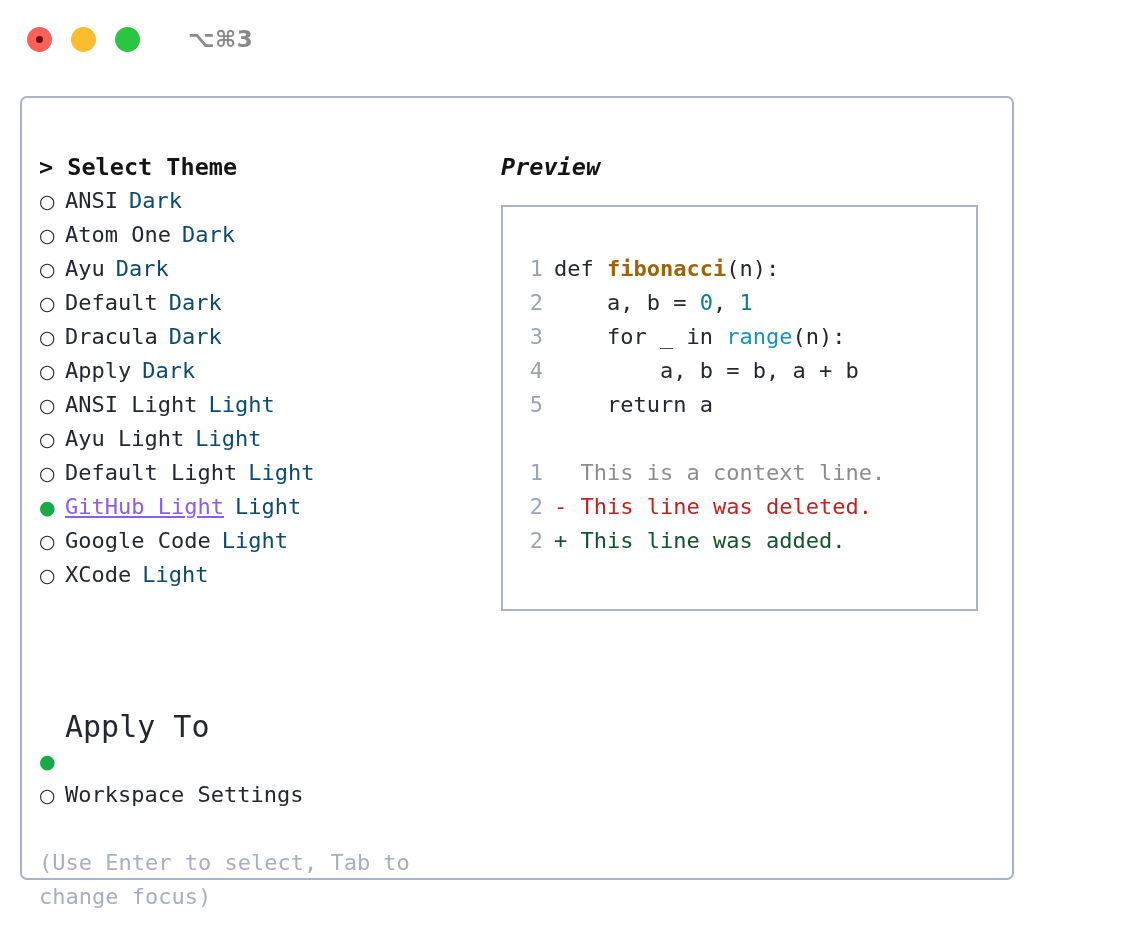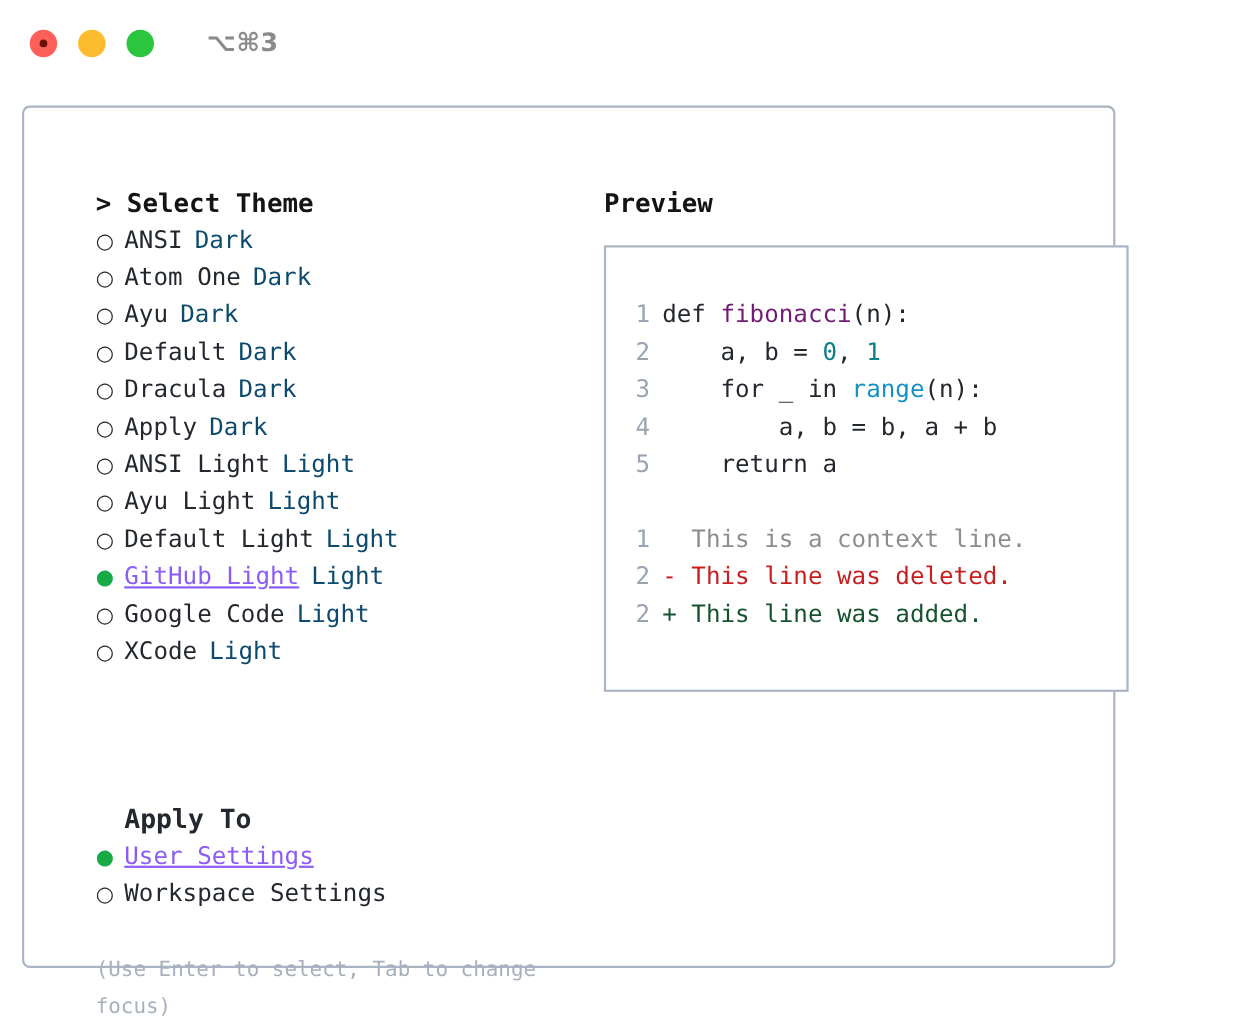--- a/index.html
+++ b/index.html
@@ -74,24 +74,23 @@
     top: 96px;
     width: 994px;
     height: 784px;
     border: 2px solid #aab4c2;
     border-radius: 7px;
     box-sizing: border-box;
   }
 
   .panel-inner {
     position: absolute;
-    left: 0; top: 18px;
+    left: 0; top: 0;
     width: 100%;
     height: 100%;
-    margin-left: 48px;
   }
 
   
   .left-col {
     position: absolute;
     left: 17px;
     top: 52px;
     width: 455px;
   }
 
@@ -131,54 +130,54 @@
   }
 
   
   .applyto {
     position: absolute;
     left: 17px;
     top: 612px;
     width: 455px;
   }
   .applyto-label {
-    font-size: 24px;
+    font-size: 30px;
     color: #23272e;
     line-height: 34px;
     height: 34px;
     padding-left: 26px;
     white-space: pre;
-    font-weight: bold;
   }
 
   
   .hint {
     position: absolute;
     left: 17px;
     top: 748px;
     width: 420px;
-    font-size: 19px;
+    font-size: 22px;
     line-height: 34px;
     color: #a7b0bd;
     white-space: pre-wrap;
   }
 
   
   .right-col {
     position: absolute;
     left: 479px;
     top: 52px;
     width: 490px;
   }
   .preview-title {
     font-size: 23.5px;
     font-weight: bold;
     color: #141414;
     line-height: 34px;
     white-space: pre;
+    font-style: italic;
   }
   .preview-box {
     position: absolute;
     left: 479px;
     top: 107px;
     width: 477px;
     height: 406px;
     border: 2px solid #aab4c2;
     box-sizing: border-box;
     background: #ffffff;
@@ -200,21 +199,21 @@
   .lineno {
     width: 26px;
     flex: 0 0 26px;
     text-align: right;
     color: #9aa4b2;
     margin-right: 11px;
   }
   .code-text { color: #23272e; }
 
   
-  .tok-fn     { color: #701a75; font-weight: normal; }
+  .tok-fn     { color: #a16207; font-weight: bold; }
   .tok-num    { color: #0b7f87; }
   .tok-builtin{ color: #1591c4; }
 
   .diff-gap { height: 34px; }
   .diff-context .code-text { color: #8d8d8d; }
   .diff-del .code-text     { color: #c71f1f; }
   .diff-add .code-text     { color: #14532d; }
 </style>
 </head>
 <body>
@@ -247,21 +246,21 @@
             <div class="theme-row"><span class="bullet">○</span><span class="theme-name">Default Light</span><span class="theme-kind">Light</span></div>
             <div class="theme-row selected"><span class="bullet sel">●</span><span class="theme-name">GitHub Light</span><span class="theme-kind">Light</span></div>
             <div class="theme-row"><span class="bullet">○</span><span class="theme-name">Google Code</span><span class="theme-kind">Light</span></div>
             <div class="theme-row"><span class="bullet">○</span><span class="theme-name">XCode</span><span class="theme-kind">Light</span></div>
           </div>
       </div>
 
       <div class="applyto">
         <div class="applyto-label">Apply To</div>
         <div id="apply-to-list">
-            <div class="theme-row selected"><span class="bullet sel">●</span><span class="theme-name">User Settings</span></div>
+            <div class="theme-row selected"><span class="bullet sel">●</span></div>
             <div class="theme-row"><span class="bullet">○</span><span class="theme-name">Workspace Settings</span></div>
           </div>
       </div>
 
       <div class="hint">(Use Enter to select, Tab to change focus)</div>
 
       <div class="right-col">
         <div class="preview-title">Preview</div>
       </div>
 

